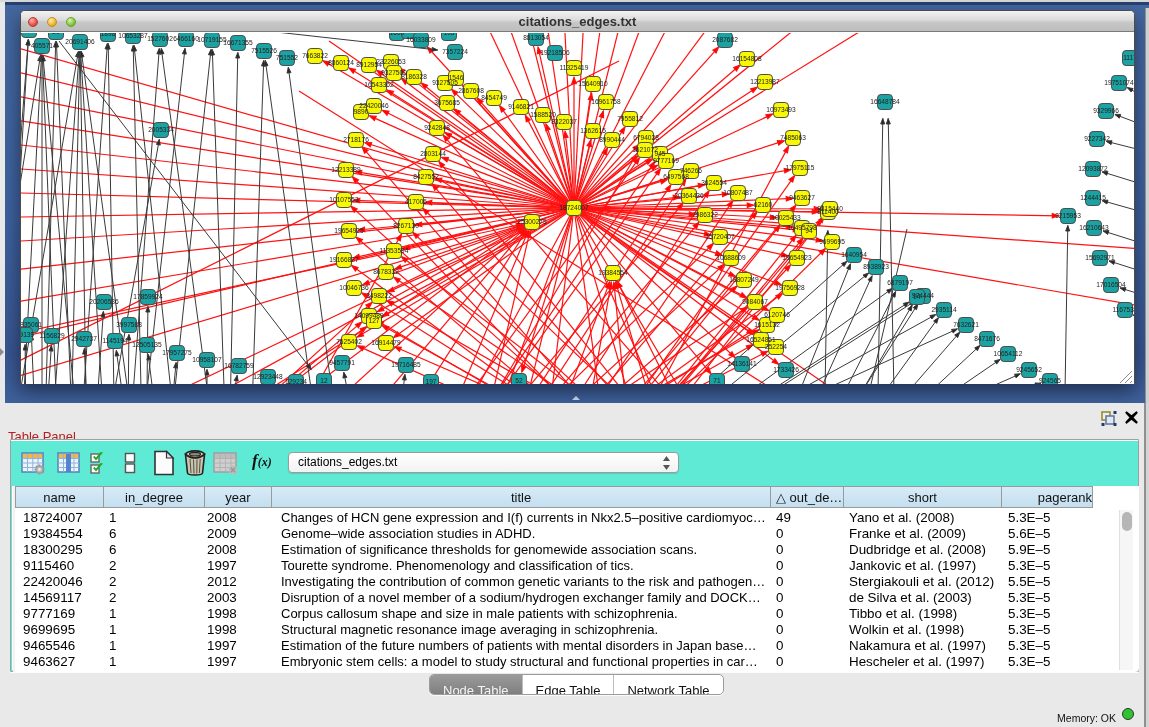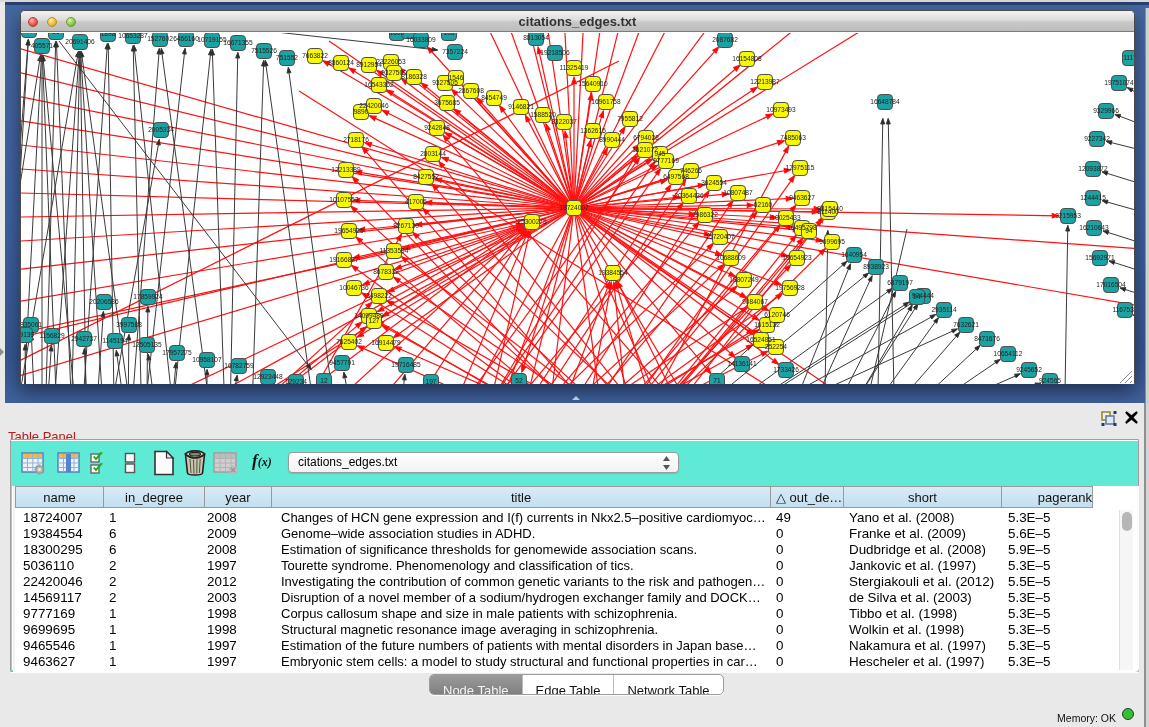--- a/index.html
+++ b/index.html
@@ -1025,21 +1025,21 @@
 <div class="row">
               <span class="c0">18300295</span>
               <span class="c1">6</span>
               <span class="c2">2008</span>
               <span class="c3">Estimation of significance thresholds for genomewide association scans.</span>
               <span class="c4">0</span>
               <span class="c5">Dudbridge et al. (2008)</span>
               <span class="c6">5.9E–5</span>
             </div>
 <div class="row">
-              <span class="c0">5036110</span>
+              <span class="c0">9115460</span>
               <span class="c1">2</span>
               <span class="c2">1997</span>
               <span class="c3">Tourette syndrome. Phenomenology and classification of tics.</span>
               <span class="c4">0</span>
               <span class="c5">Jankovic et al. (1997)</span>
               <span class="c6">5.3E–5</span>
             </div>
 <div class="row">
               <span class="c0">22420046</span>
               <span class="c1">2</span>

